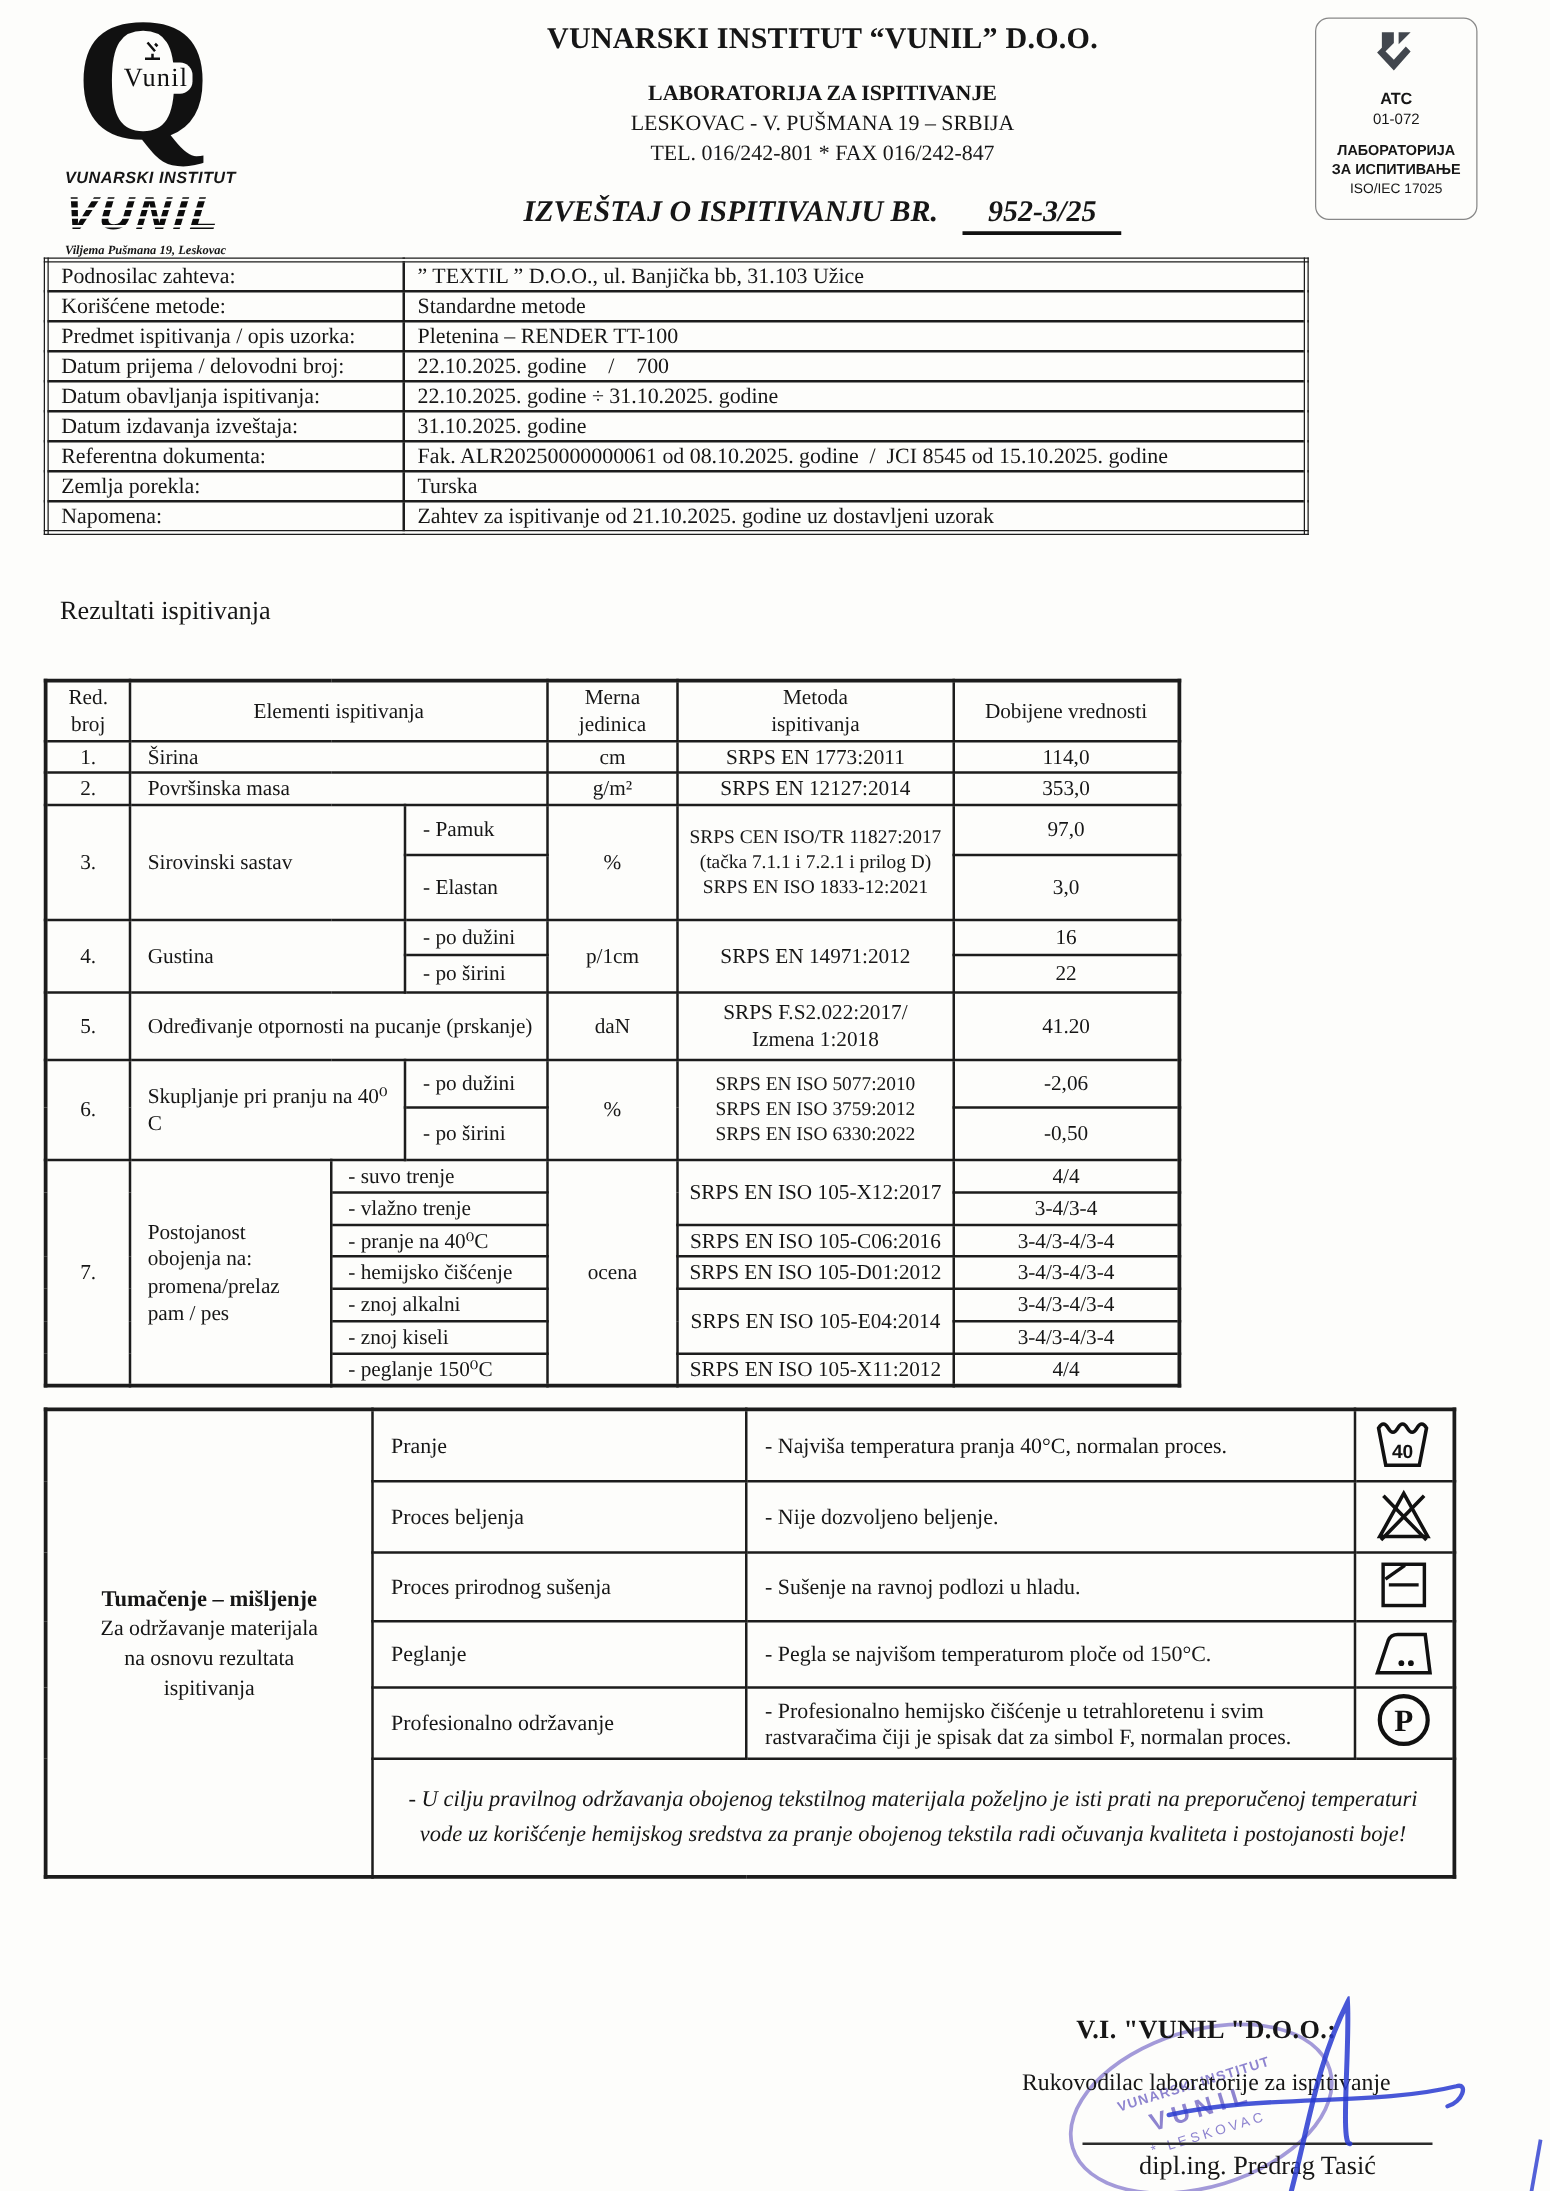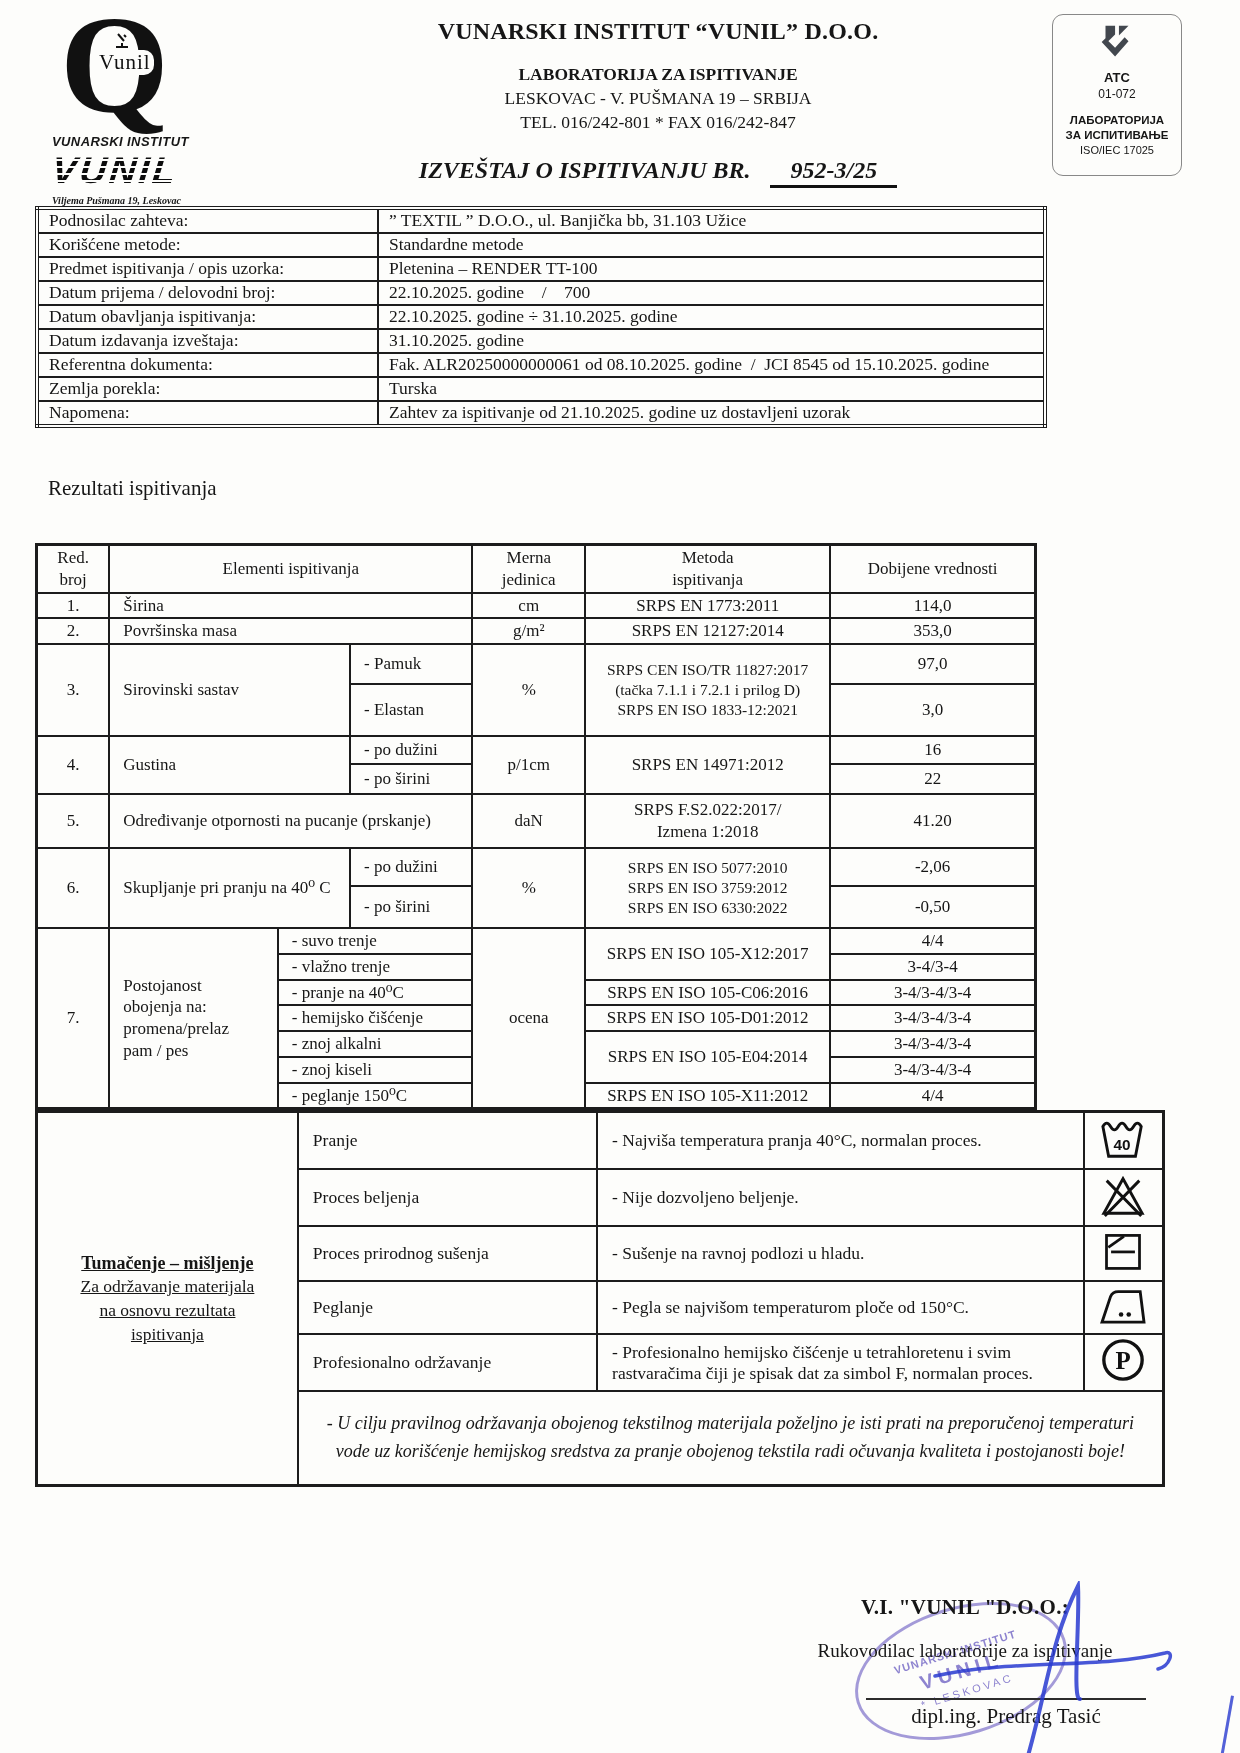--- a/index.html
+++ b/index.html
@@ -39,40 +39,40 @@
                font-family:"Liberation Sans","DejaVu Sans",sans-serif; }
   .ats-abbr { font-size:13px; font-weight:bold; margin-top:2px; }
   .ats-code { font-size:12px; margin-top:2px; }
   .ats-cyr  { font-size:11.5px; font-weight:bold; margin-top:12px; line-height:1.3; }
   .ats-iso  { font-size:11px; margin-top:1px; }
 
   
   table { border-collapse:collapse; }
   .info-table { margin:10px 0 0 35px; width:1012px; border:4px double #1c1c1c; font-size:17.5px; }
   .info-table td { border:2px solid #1c1c1c; height:20px; padding:0 4px 1px 10px; }
-  .info-table td.lbl { width:341px; }
+  .info-table td.lbl { width:286px; }
   .info-table td.val { white-space:pre-wrap; }
 
   
   .res-heading { margin:48px 0 0 48px; font-size:21px; font-weight:normal; }
-  .res-table { margin:42px 0 0 35px; width:1002px; border:3px solid #1c1c1c;
+  .res-table { margin:42px 0 16px 35px; width:910px; border:3px solid #1c1c1c;
                font-size:17px; text-align:center; }
   .res-table th, .res-table td { border:2px solid #1c1c1c; padding:1px 6px; line-height:1.28;
                                  font-weight:normal; vertical-align:middle; }
   .res-table thead th { height:48px; }
   .tl { text-align:left; padding-left:13px !important; }
   .sm { font-size:15.5px; }
   .h24 { height:24px; } .h40 { height:40px; } .h52 { height:52px; }
   .h28 { height:28px; } .h30 { height:30px; } .h54 { height:54px; }
   .h38 { height:38px; } .h42 { height:42px; } .h23 { height:23px; }
 
   
   .care-table { margin:0 0 0 35px; width:1130px; border:3px solid #1c1c1c; font-size:17.5px; }
   .care-table td { border:2px solid #1c1c1c; vertical-align:middle; padding:4px 6px; }
-  .care-label { width:262px; text-align:center; line-height:1.35;text-decoration:underline; }
+  .care-label { width:262px; text-align:center; line-height:1.35; }
   .care-title { font-weight:bold; font-size:18px; }
   .care-name { width:300px; padding-left:14px !important; height:46px; }
   .care-desc { width:488px; padding-left:14px !important; }
   .care-icon { width:80px; text-align:center; padding:2px !important; }
   .care-note { font-style:italic; text-align:center; padding:18px 26px !important;
                font-size:18px; line-height:1.55; }
 
   
   .sign-block { position:relative; height:158px; margin-top:108px; }
   .sign-col { position:absolute; right:80px; top:0; width:390px; text-align:center; }

